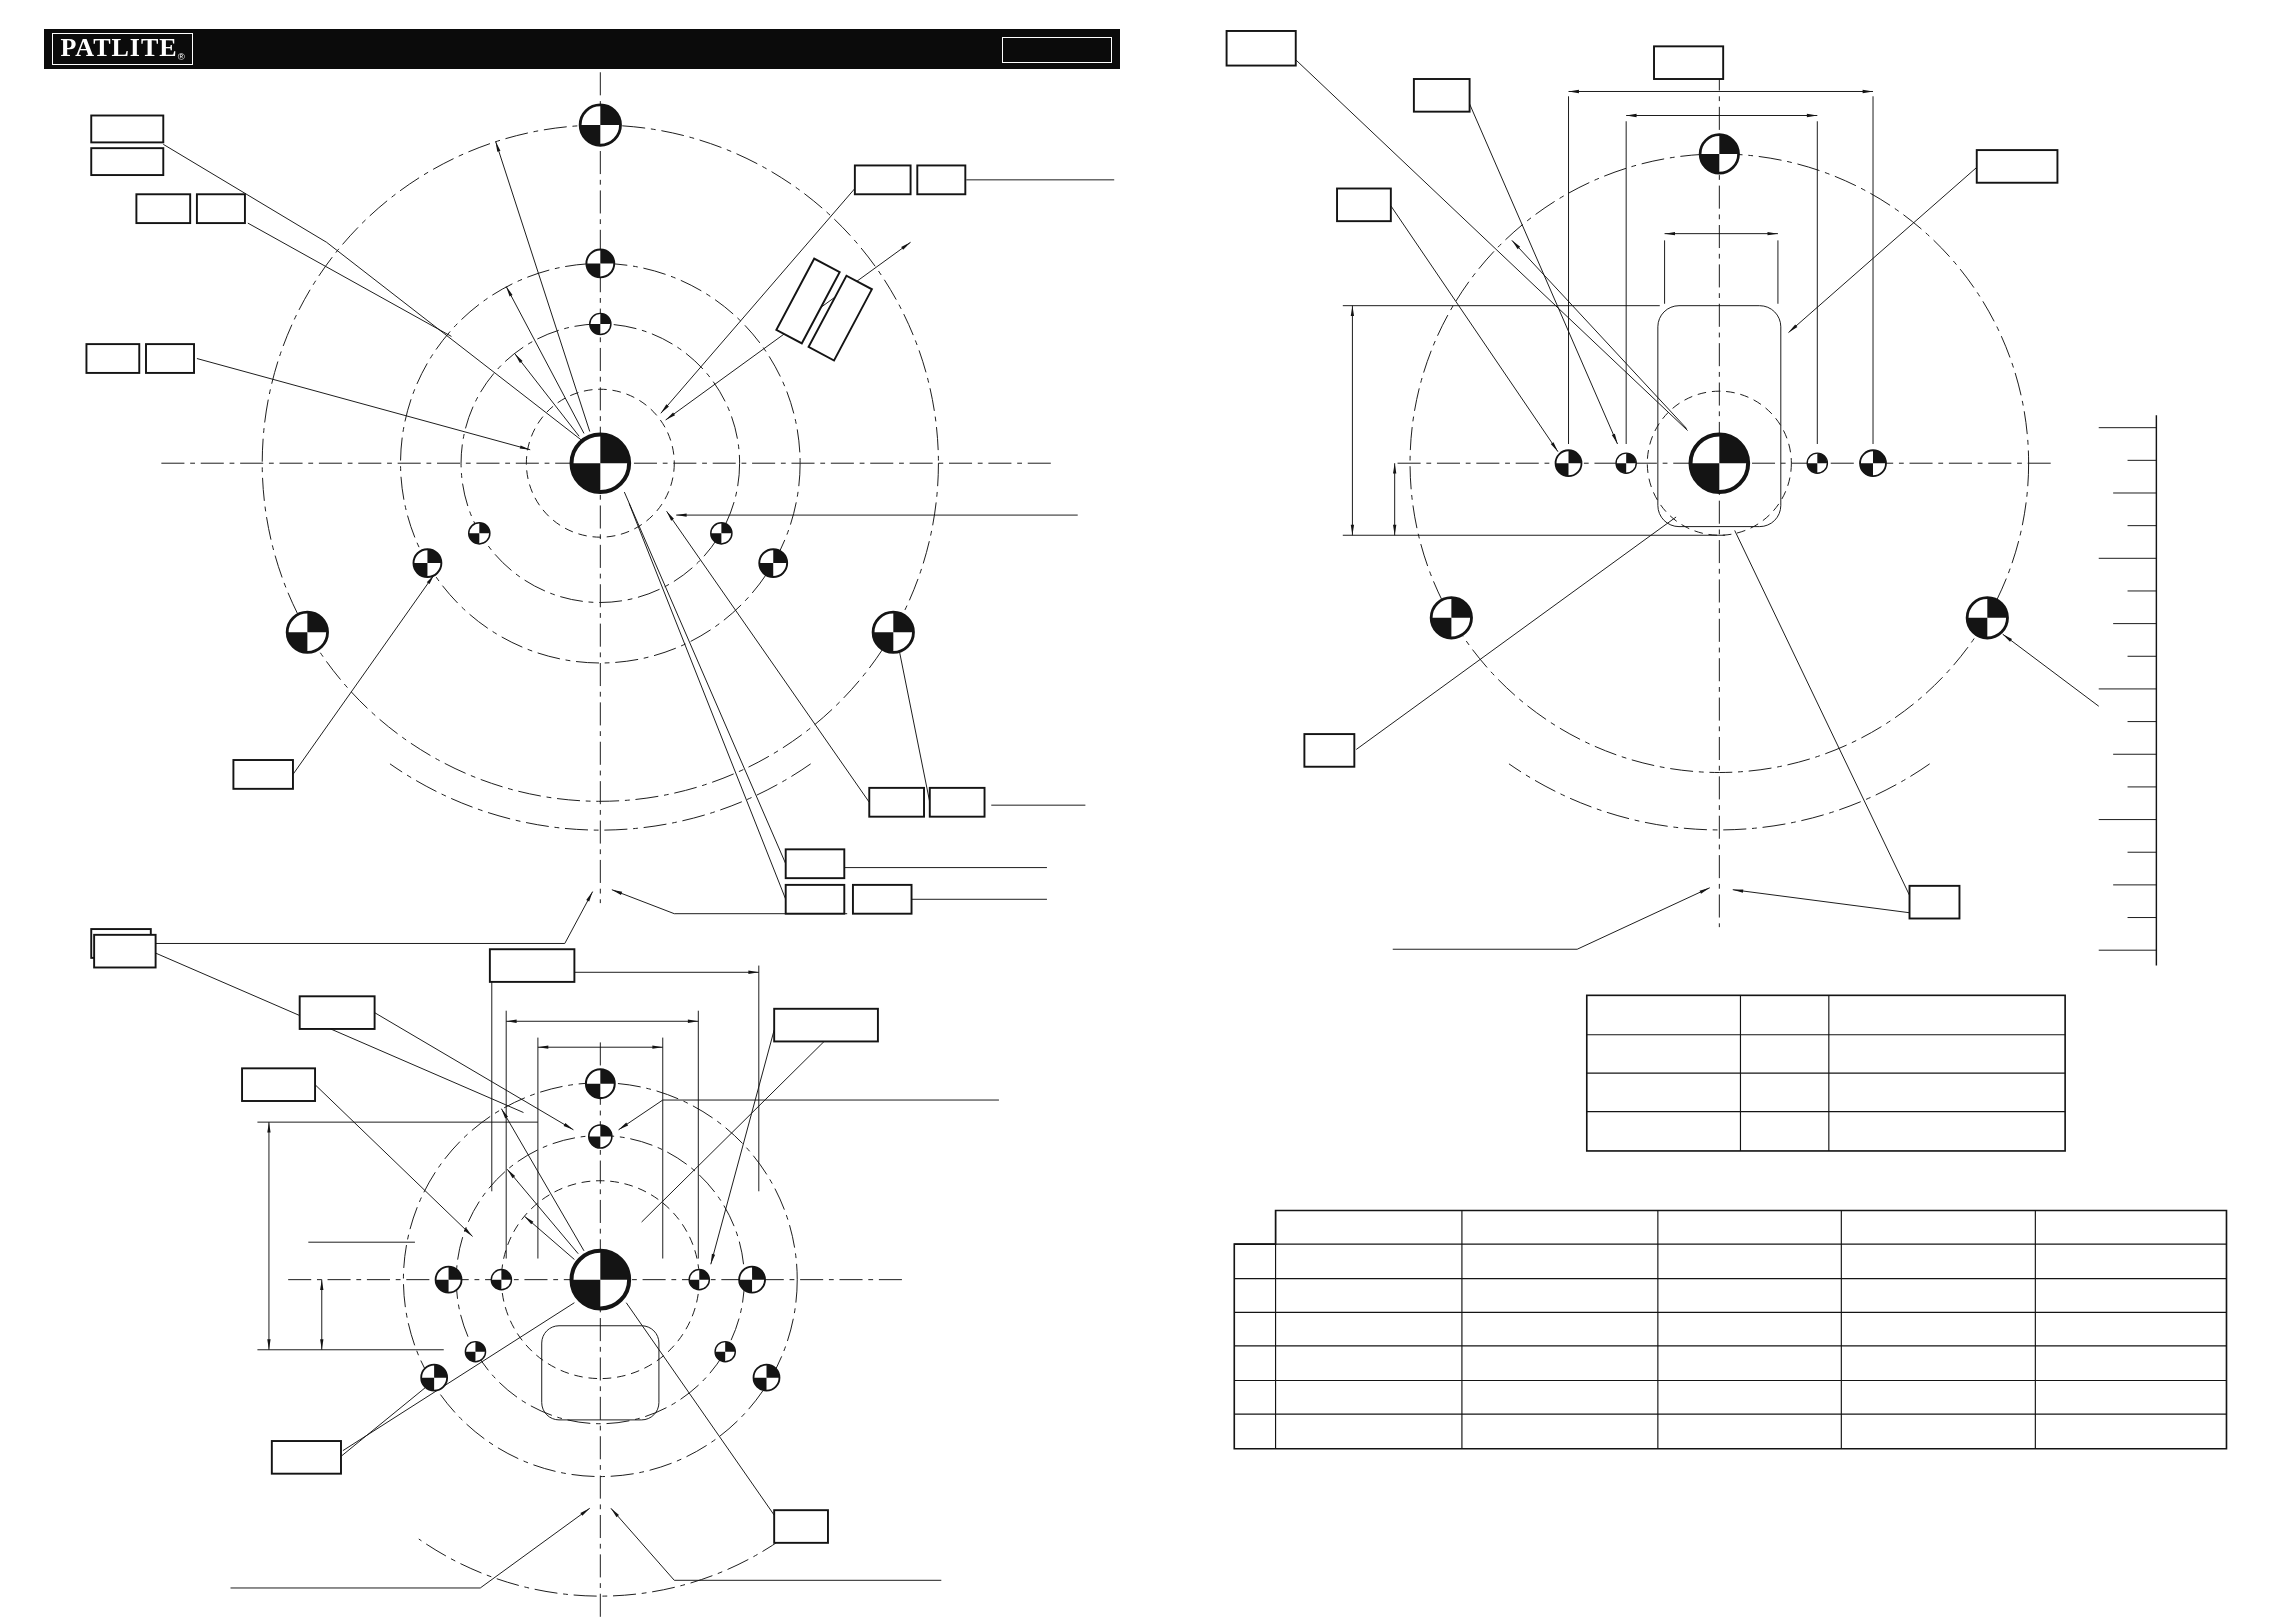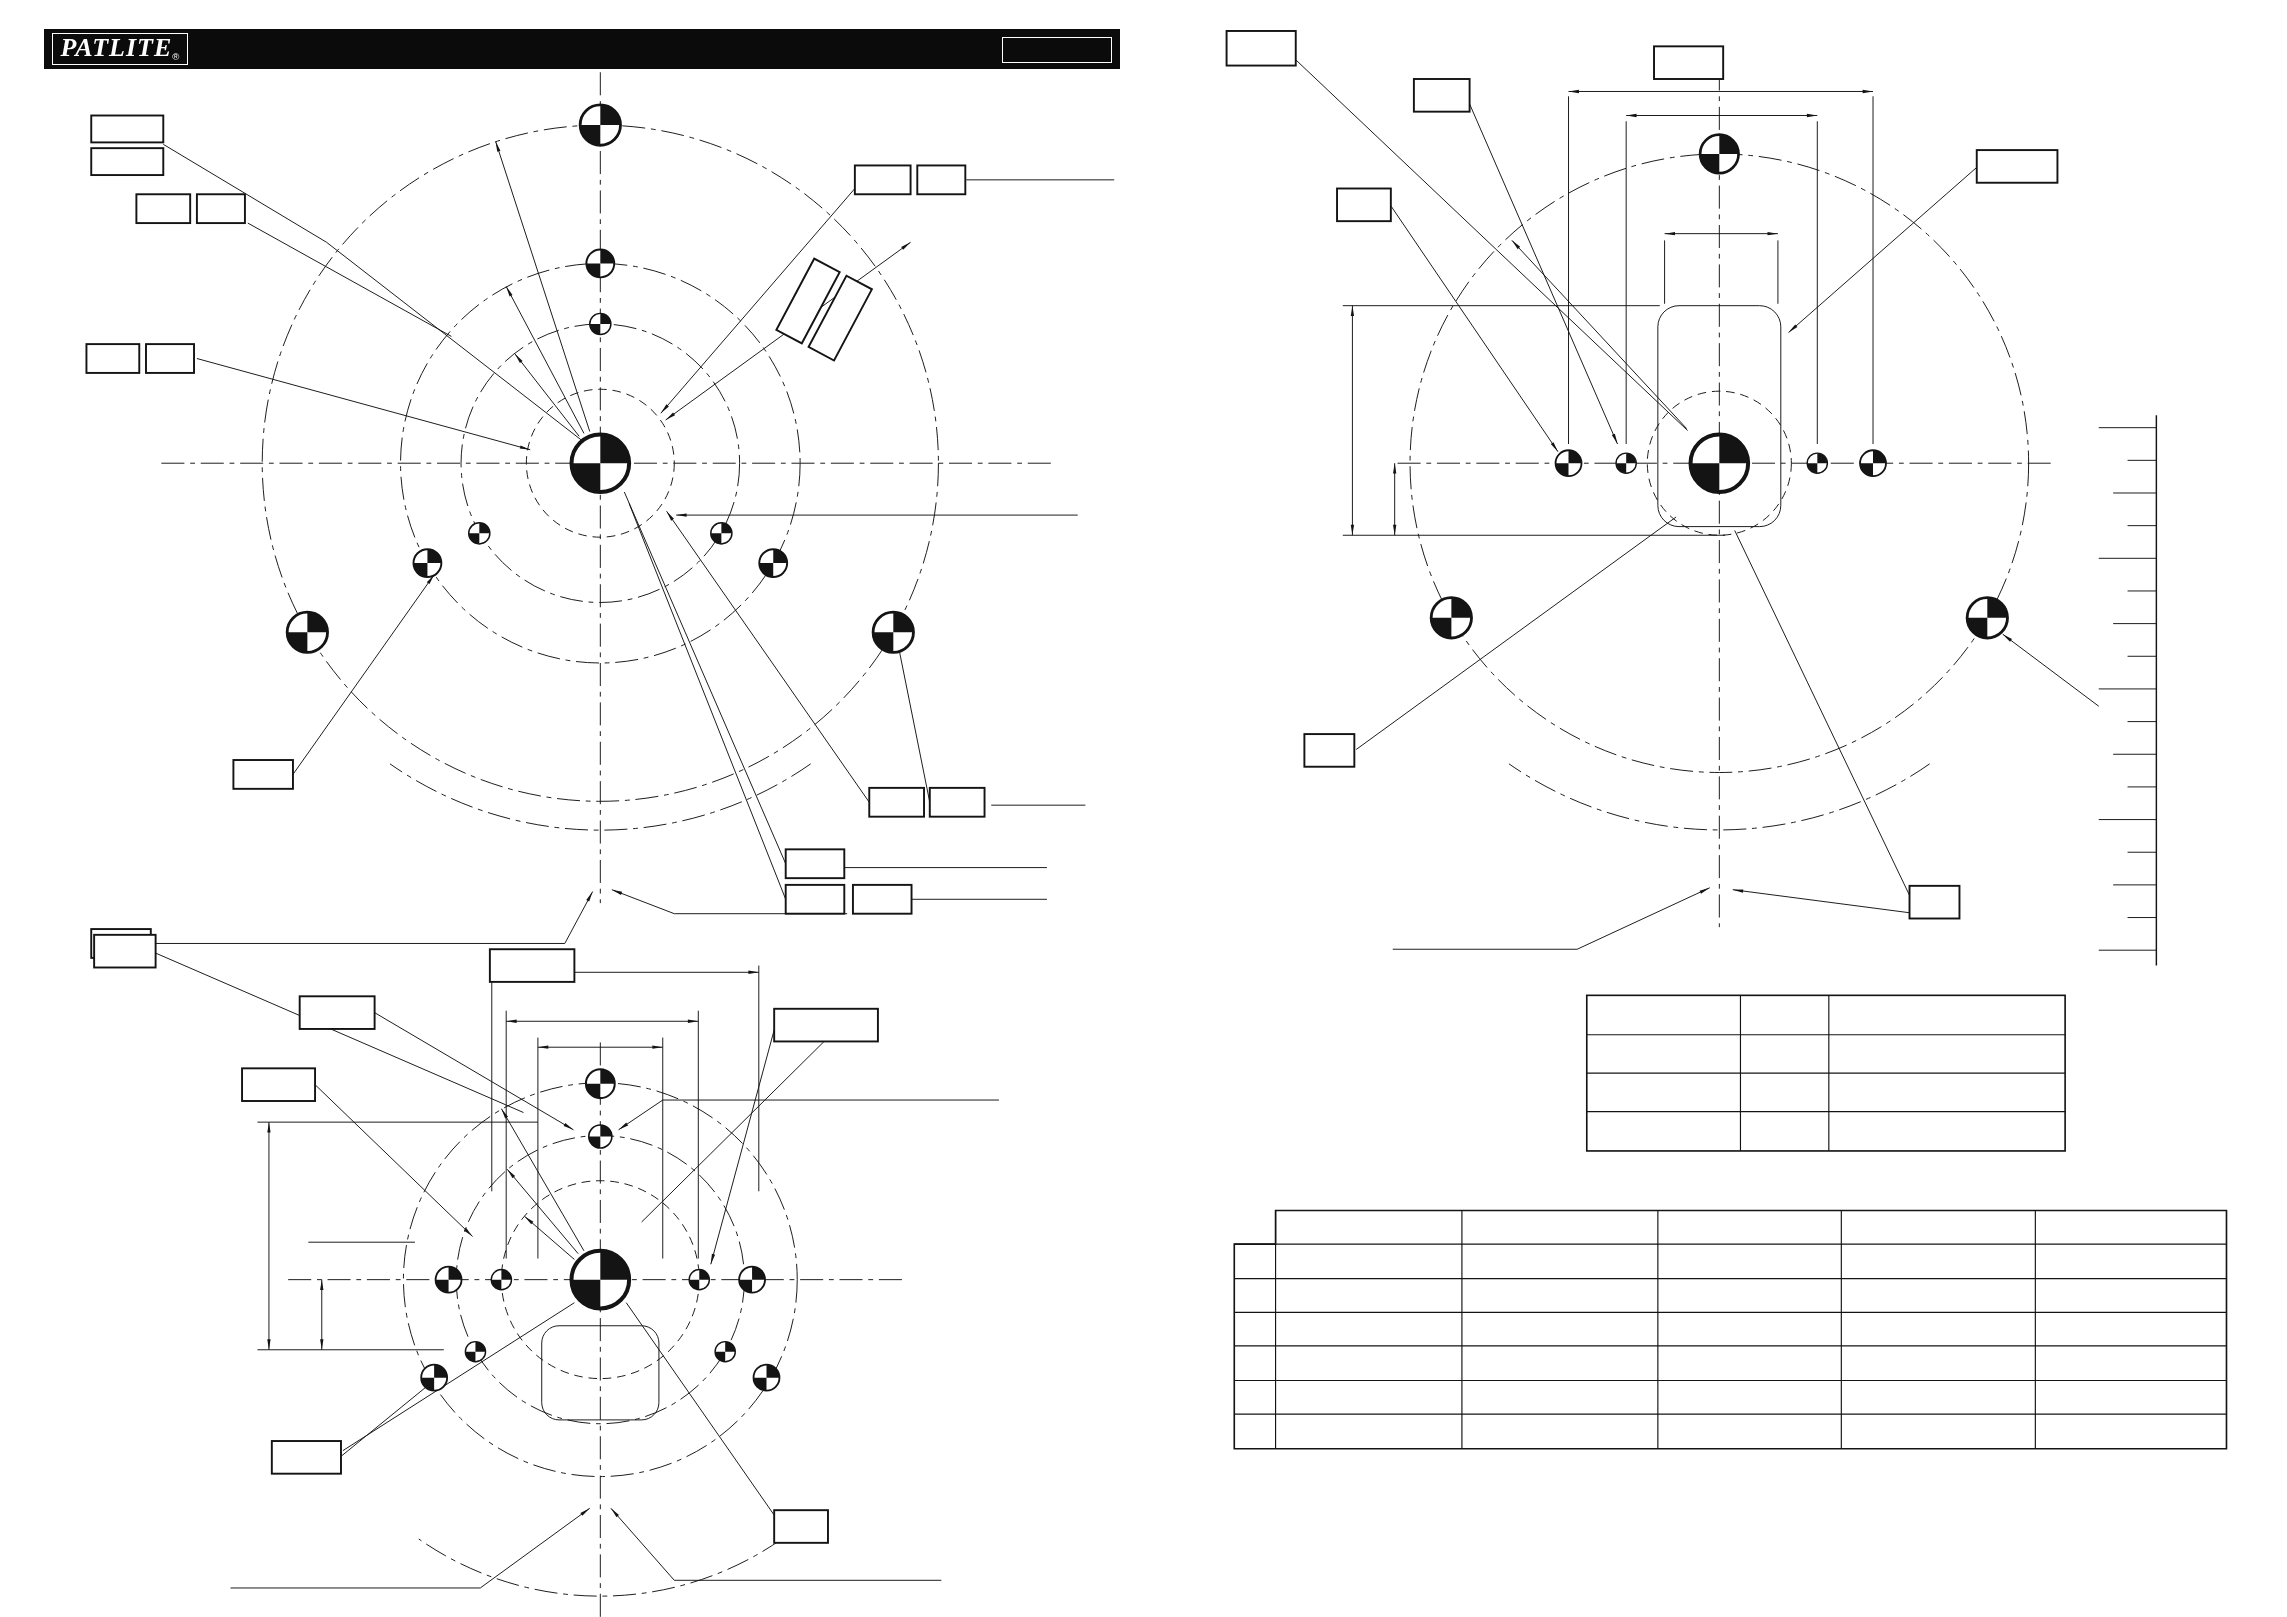--- a/index.html
+++ b/index.html
@@ -11,21 +11,21 @@
   .header-bar{
     position:absolute;left:44px;top:29px;width:1076px;height:40px;
     background:#0b0b0b;display:flex;align-items:center;
   }
   .logo-wrap{
     margin-left:7.7px;border:1.9px solid #ffffff;padding:1px 7.7px 1.9px 7.7px;
     display:inline-block;
   }
   .logo-text{
     color:#ffffff;font-family:"Liberation Serif",serif;
-    font-style:italic;font-weight:bold;font-size:26px;letter-spacing:1px;
+    font-weight:bold;font-size:26px;letter-spacing:1px;
     line-height:1;
   }
   .logo-reg{color:#ffffff;font-size:9.6px;vertical-align:sub;font-style:normal;}
   .header-field{
     position:absolute;right:7.7px;top:7.7px;width:108px;height:24px;
     border:1.9px solid #ffffff;background:transparent;
   }
   
   svg{position:absolute;left:0;top:0;}
   .ln{stroke:#141414;stroke-width:1.5;fill:none;}

